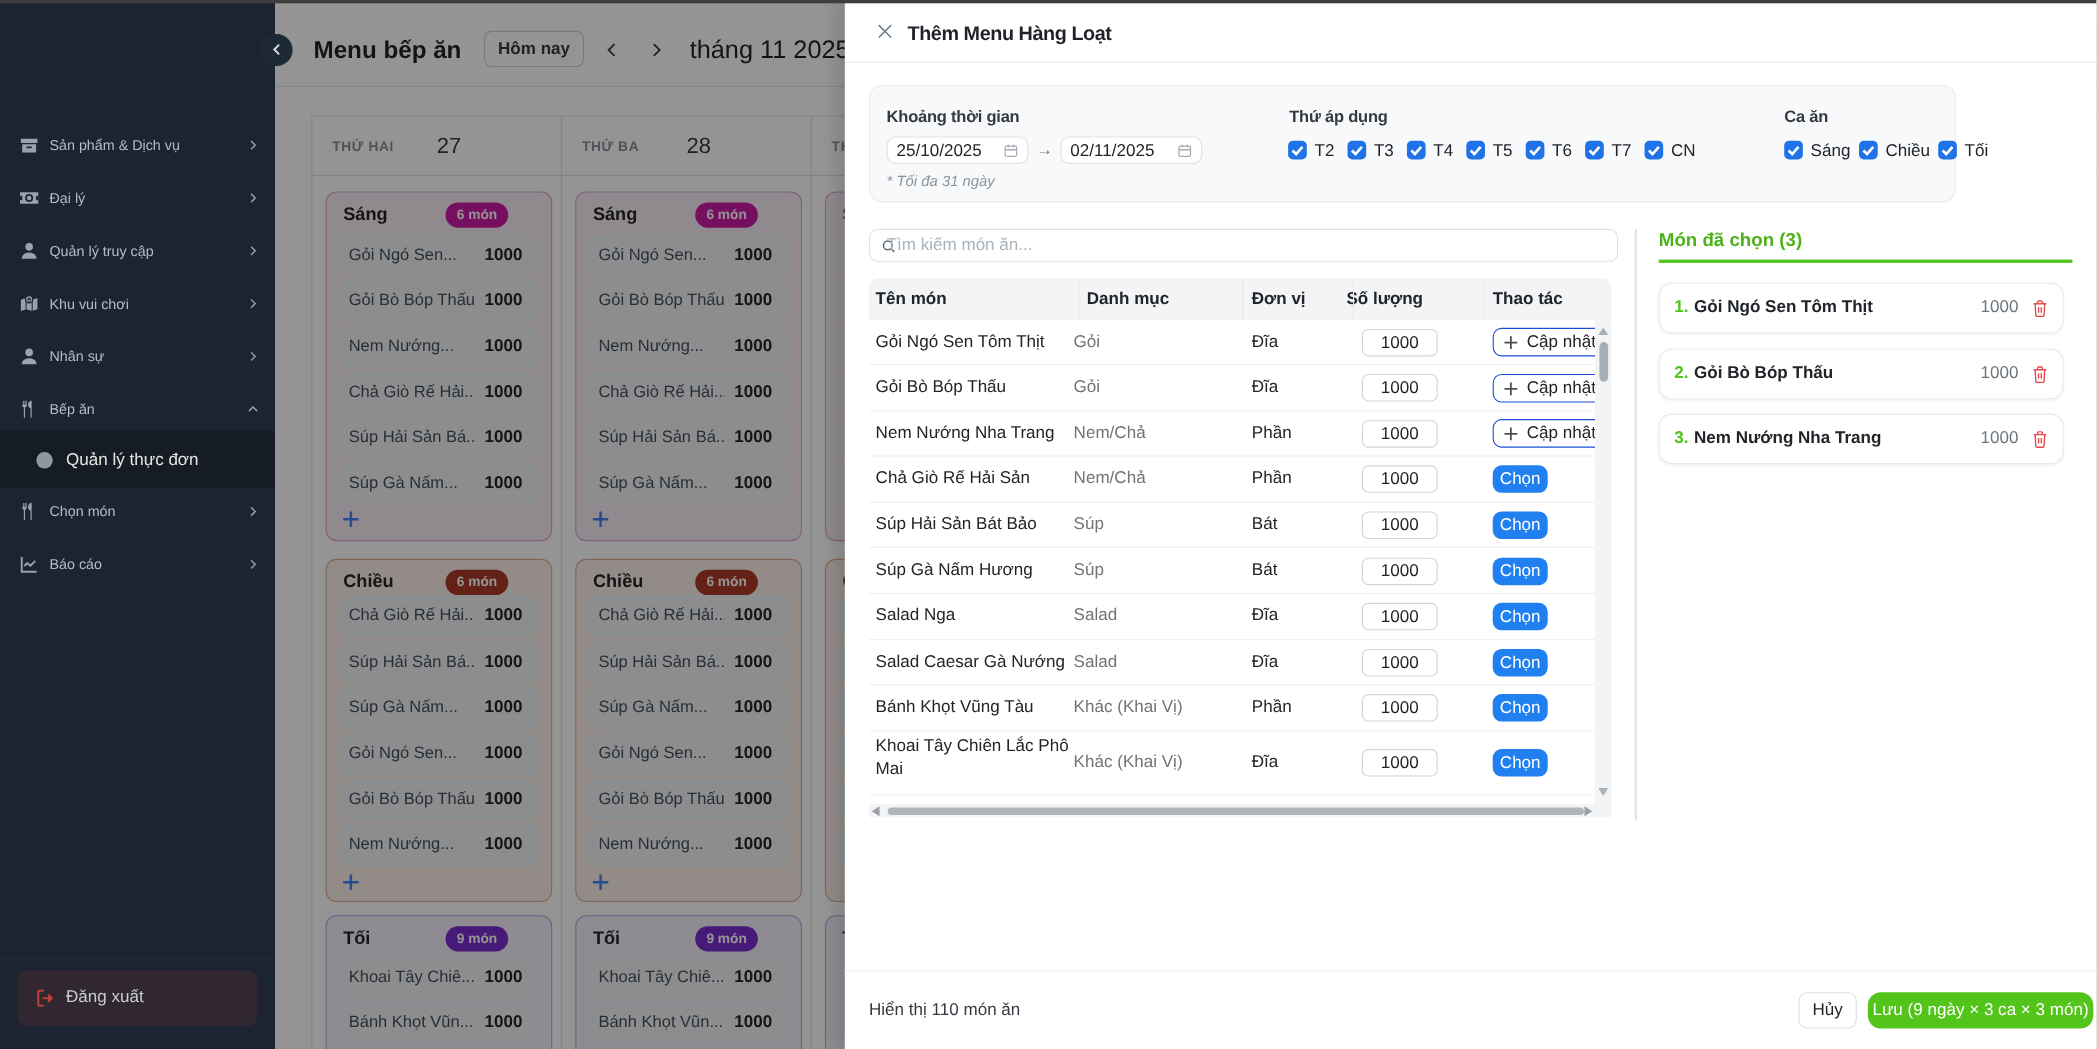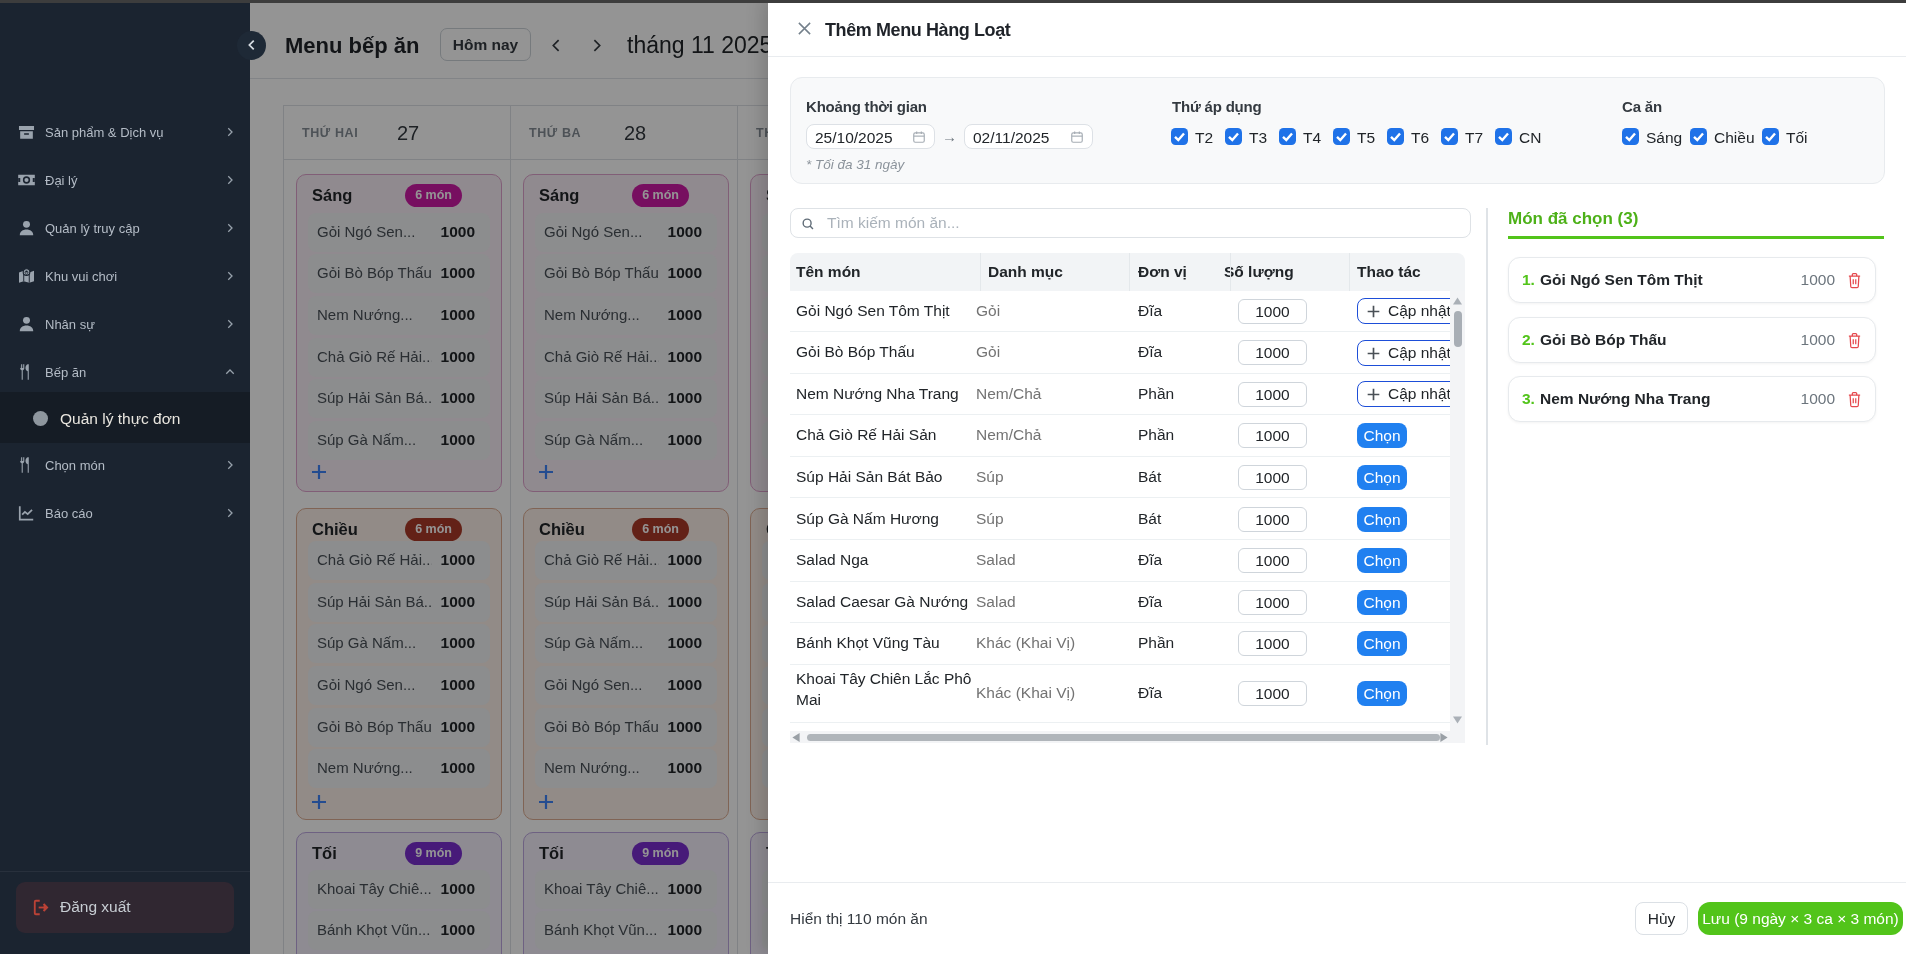--- a/index.html
+++ b/index.html
@@ -40,28 +40,28 @@
   .mitem .qt { position:absolute; right:15px; top:10px; font-size:15.5px; font-weight:bold; color:#212529; }
   .plus { position:absolute; left:13px; width:18px; height:18px; }
   
   #overlay { position:absolute; left:250px; top:0; width:1656px; height:954px; background:rgba(0,0,0,0.42); z-index:10; }
   
   #drawer { position:absolute; left:768px; top:0; width:1138px; height:954px; background:#fff; z-index:20; box-shadow:-6px 0 16px rgba(0,0,0,0.15); }
   #topbar { position:absolute; left:0; top:0; width:1906px; height:2.5px; background:#3d3d3d; z-index:40; }
   
   #drawer .dh-title { position:absolute; left:57px; top:20px; font-size:18px; font-weight:bold; letter-spacing:-0.4px; color:#1f2329; }
   #drawer .dh-line { position:absolute; left:0; top:56px; width:1138px; height:1px; background:#e9ecef; }
-  .formcard { position:absolute; left:22px; top:77px; width:1095px; height:107px; background:#f8f9fa; border:1px solid #e8ebee; border-radius:12px; }
+  .formcard { position:absolute; left:22px; top:77px; width:988px; height:107px; background:#f8f9fa; border:1px solid #e8ebee; border-radius:12px; }
   .flabel { position:absolute; top:20px; font-size:15px; font-weight:bold; letter-spacing:-0.2px; color:#343a40; }
   .dinput { position:absolute; top:46px; width:129px; height:25px; background:#fff; border:1px solid #dde1e6; border-radius:8px; }
   .dinput span { position:absolute; left:8px; top:4px; font-size:15.5px; color:#212529; }
   .cb { position:absolute; top:50px; width:17px; height:17px; background:#1f72e8; border-radius:4.5px; }
   .cblbl { position:absolute; top:51px; font-size:15.5px; color:#212529; }
   .searchbox { position:absolute; left:22px; top:208px; width:681px; height:30px; border:1px solid #dee2e6; border-radius:8px; }
-  .searchbox span { position:absolute; left:36px; top:5px; font-size:15.5px; color:#aab2ba;text-align:center; }
+  .searchbox span { position:absolute; left:15px; top:5px; font-size:15.5px; color:#aab2ba;text-align:center; }
   .thead { position:absolute; left:22px; top:253px; width:675px; height:37.5px; background:#f2f4f6; border-radius:8px 8px 0 0; }
   .thead b { position:absolute; top:10px; font-size:15.5px; color:#212529; }
   .thead i { position:absolute; top:0; width:1px; height:37.5px; background:#e4e8eb; }
   .tscroll { position:absolute; left:22px; top:290.5px; width:660px; height:440px; overflow:hidden; }
   .trow { position:absolute; left:0; width:660px; height:41.6px; border-bottom:1px solid #ecf0f2; }
   .trow .c1 { position:absolute; left:6px; top:11px; font-size:15.5px; color:#212529; }
   .trow .c2 { position:absolute; left:186px; top:11px; font-size:15.5px; color:#737373; }
   .trow .c3 { position:absolute; left:348px; top:11px; font-size:15.5px; color:#212529; }
   .trow .qty { position:absolute; left:448px; top:8px; width:69px; height:25px; border:1px solid #cfd5db; border-radius:6px; background:#fff; font-size:15.5px; color:#212529; text-align:center; line-height:24px; }
   .btn-upd { position:absolute; left:567px; top:7.5px; width:107px; height:26px; border:1px solid #1d4ed8; border-radius:8px; background:#fff; }

